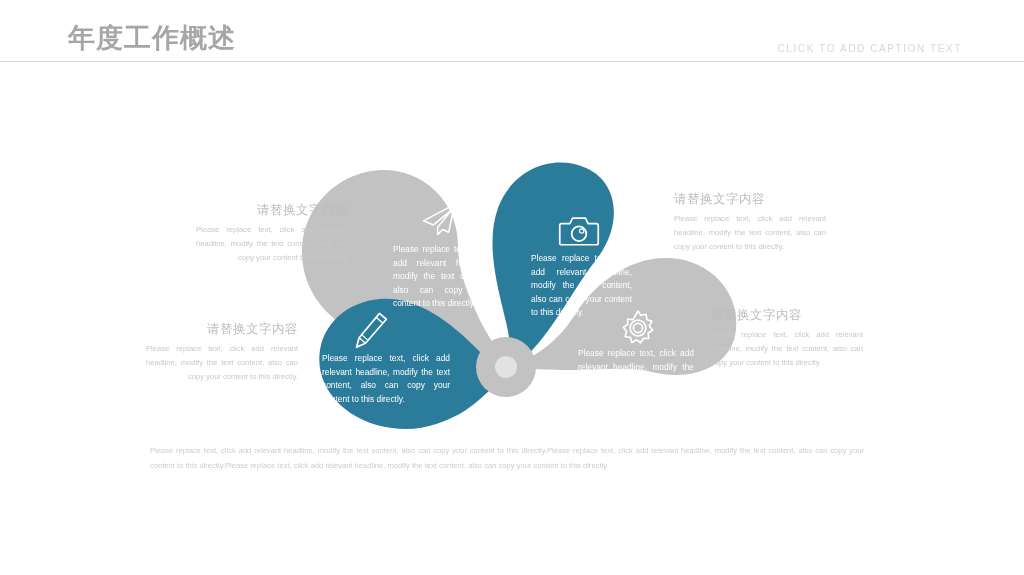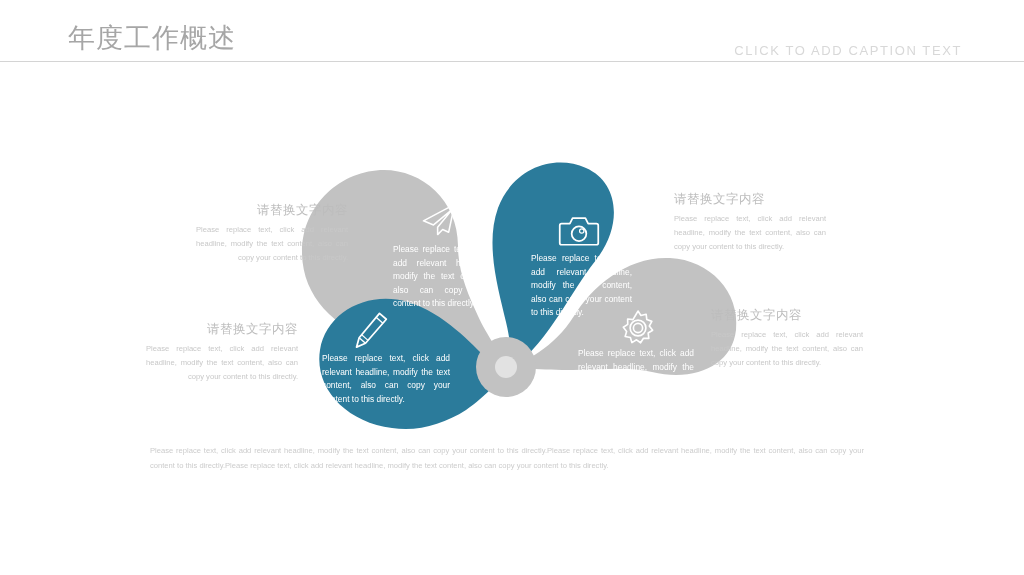--- a/index.html
+++ b/index.html
@@ -30,28 +30,28 @@
     height: 1px;
     background: #d4d4d4;
   }
   #page-title {
     position: absolute;
     left: 68px;
     top: 20px;
     font-size: 27px;
     letter-spacing: 1px;
     color: #a6a6a6;
-    font-weight: 400;
+    font-weight: 700;
     white-space: nowrap;
   }
   #caption-text {
     position: absolute;
     right: 62px;
     top: 43px;
-    font-size: 13px;
+    font-size: 10px;
     letter-spacing: 1.6px;
     color: #d8d8d8;
     white-space: nowrap;
   }
 
   
   #diagram {
     position: absolute;
     left: 0;
     top: 0;

